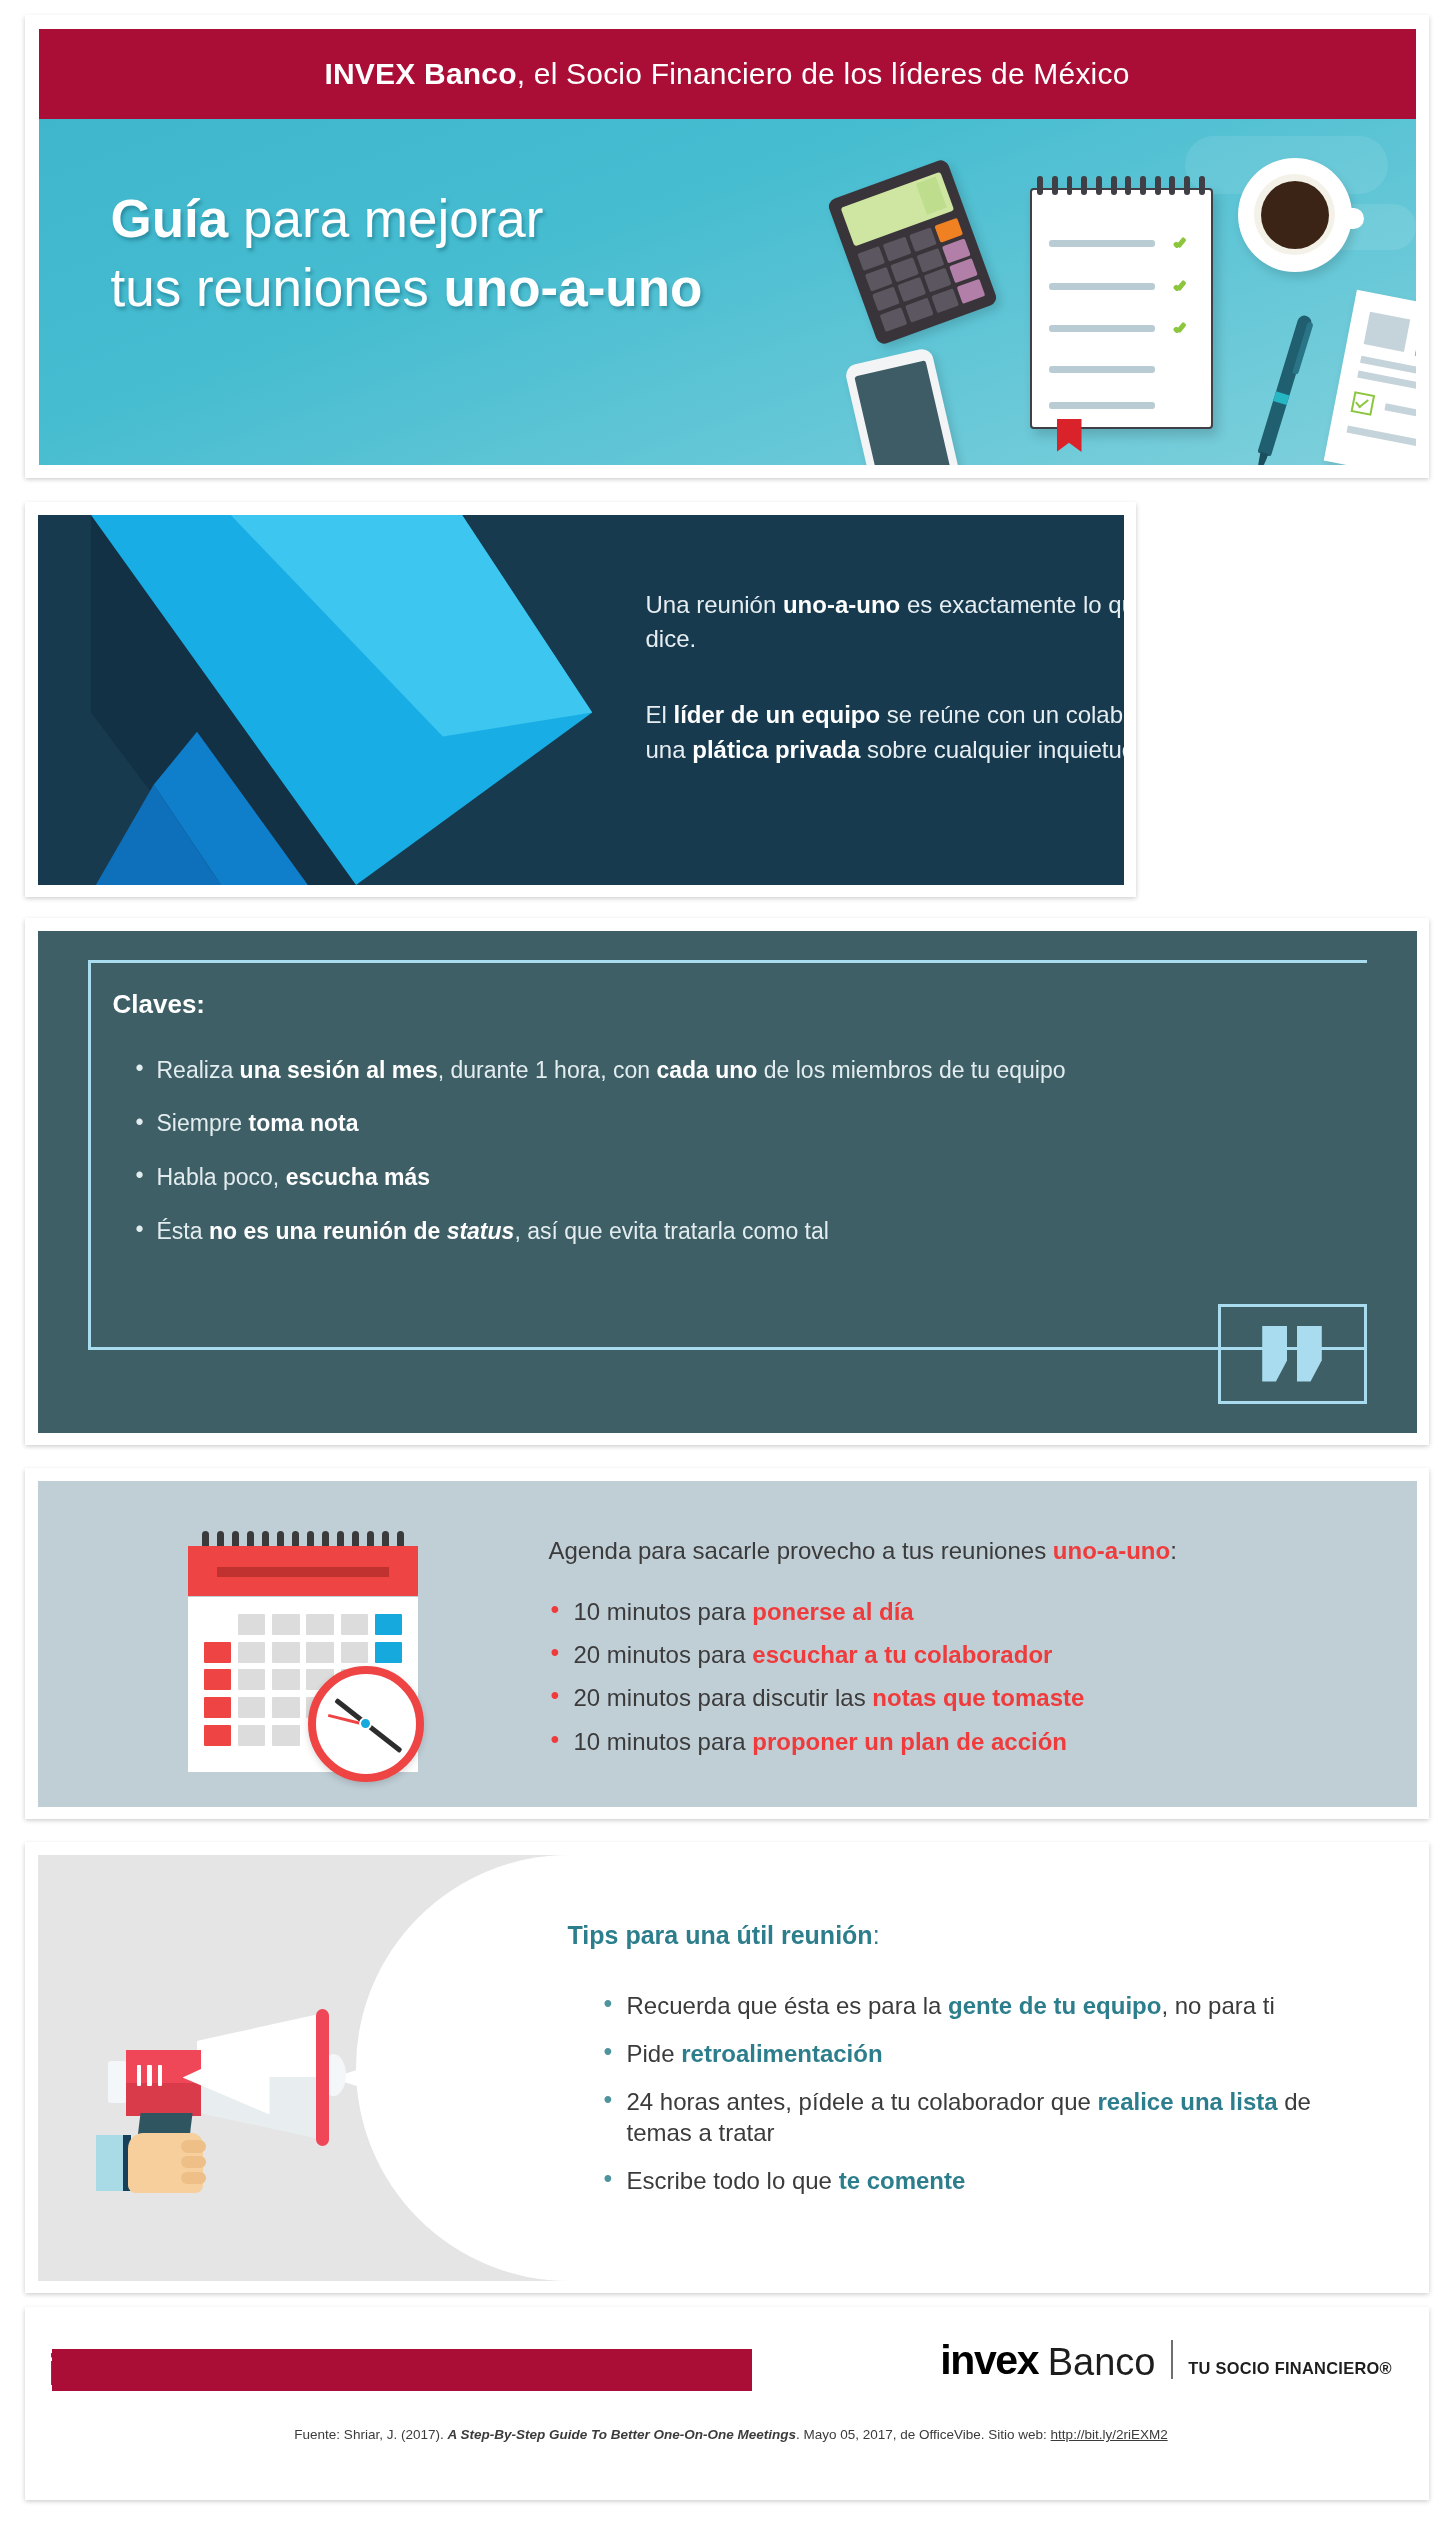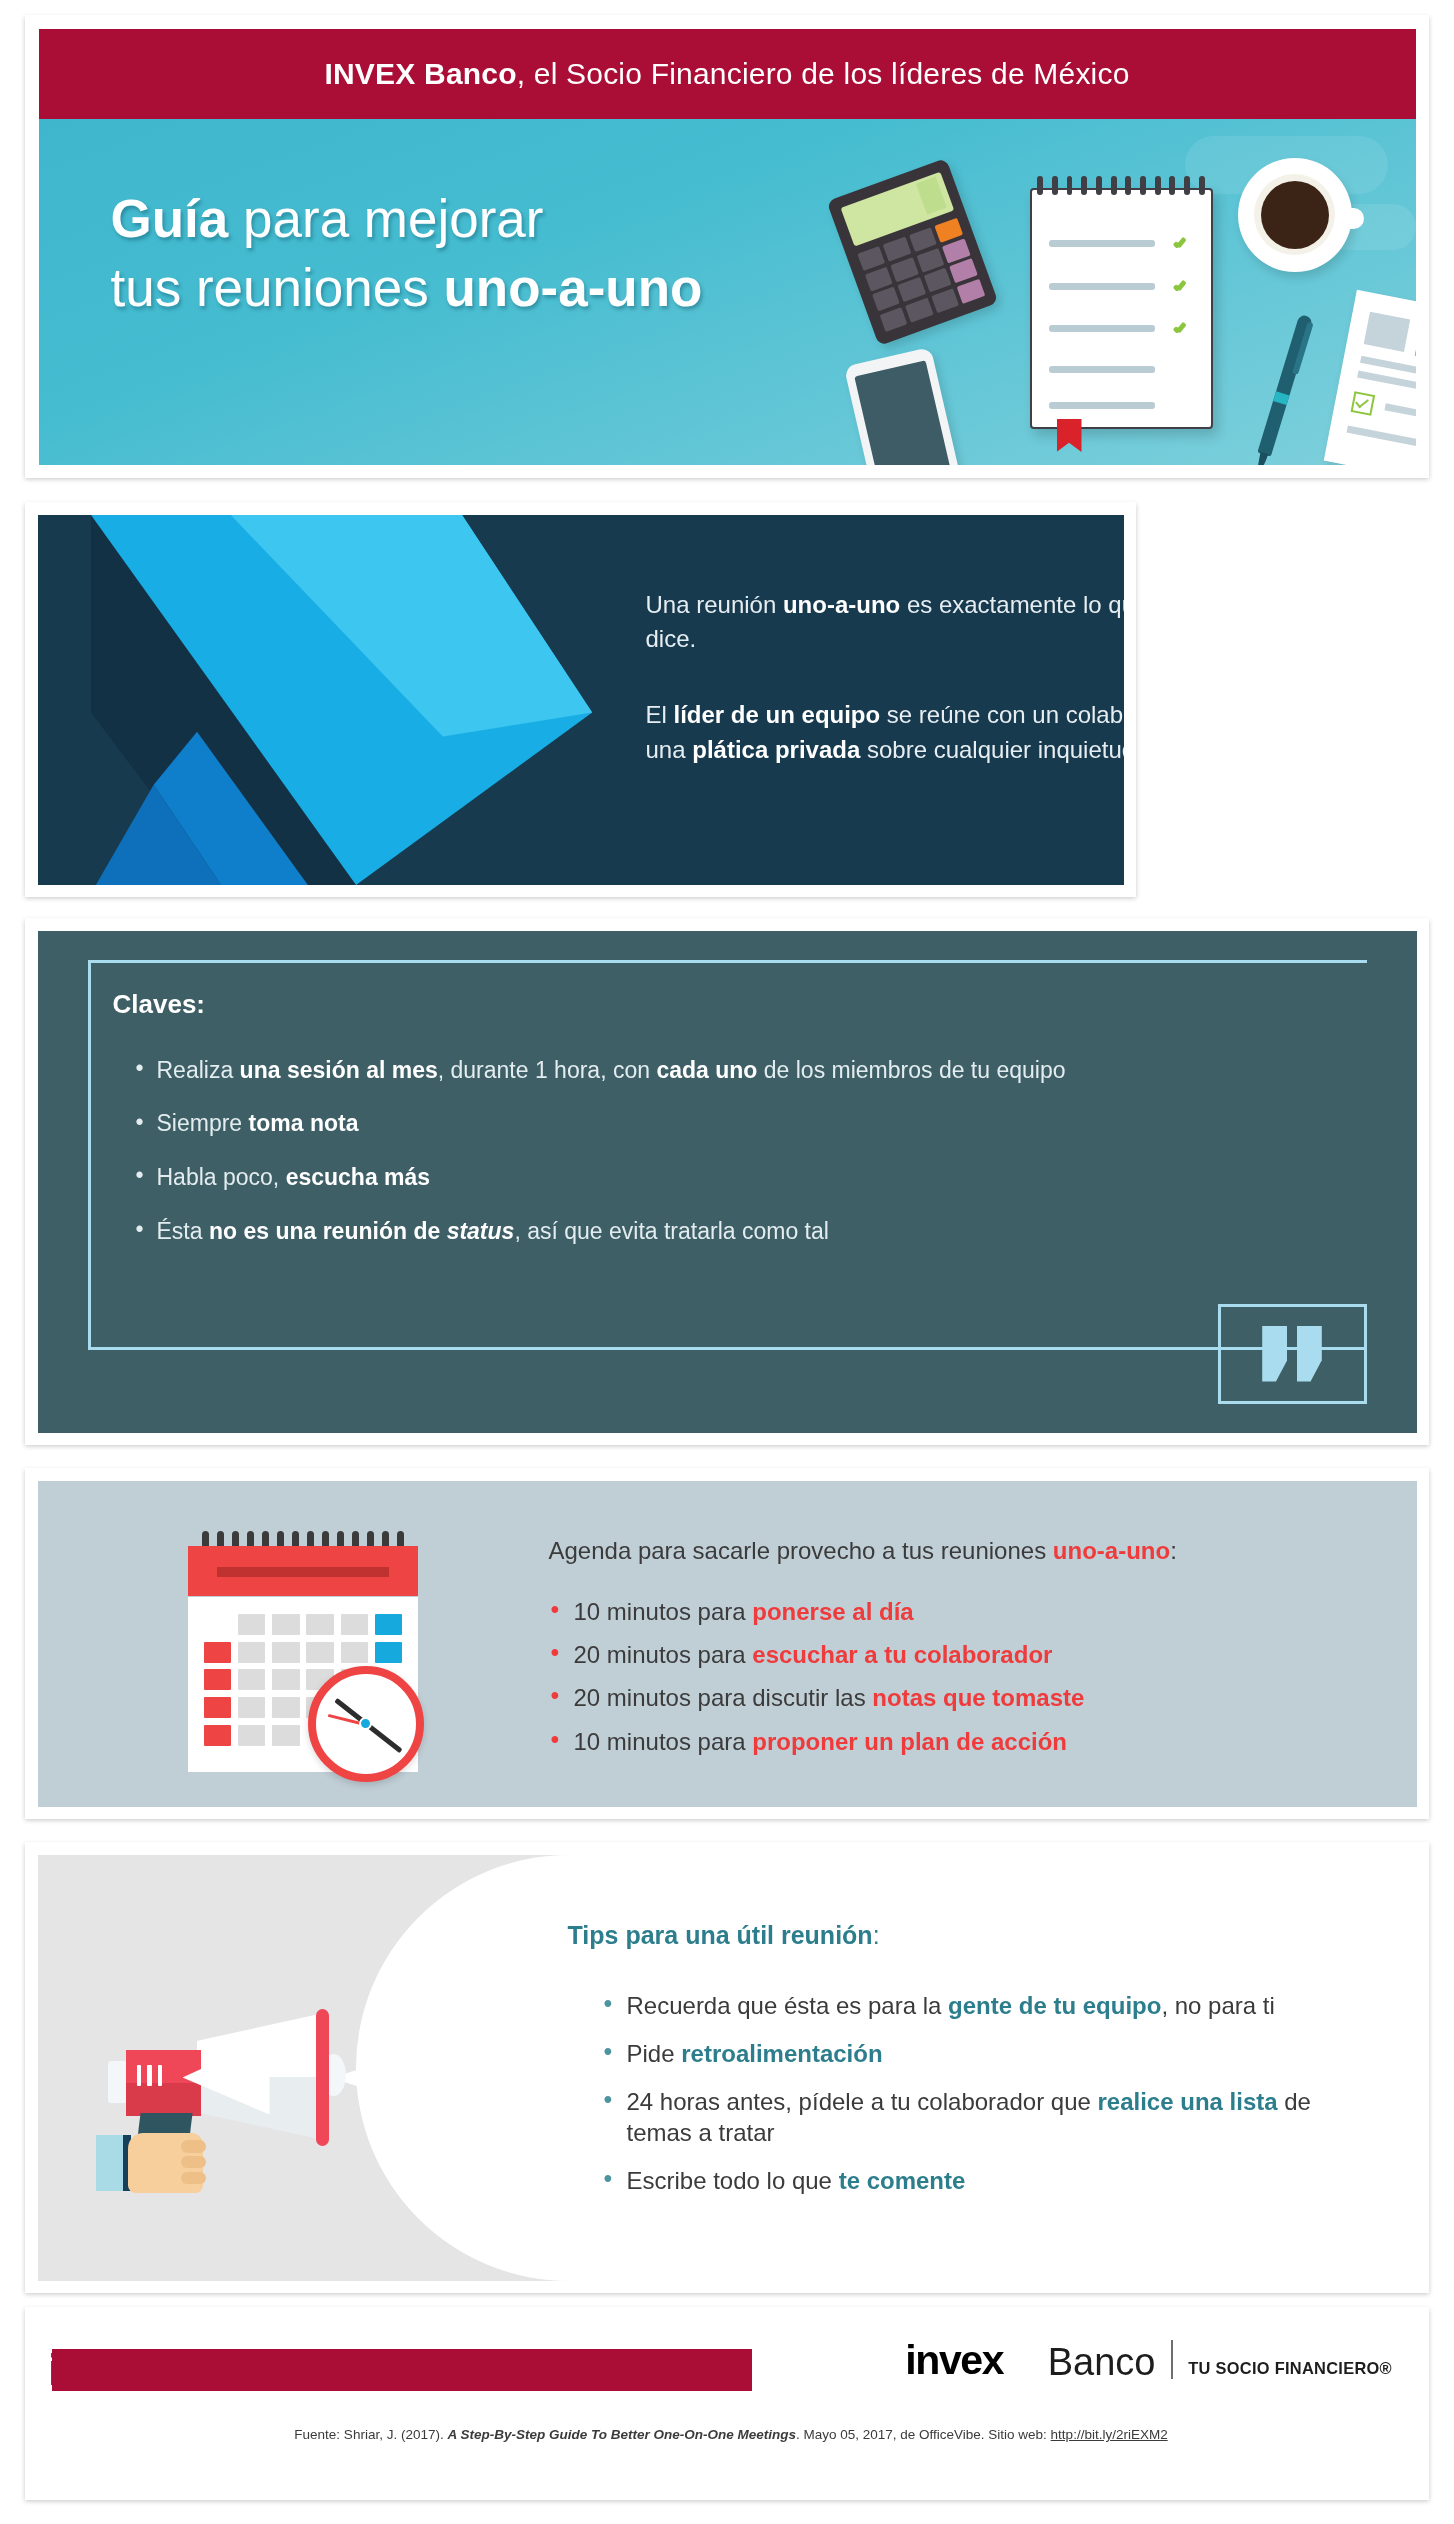--- a/index.html
+++ b/index.html
@@ -209,21 +209,21 @@
   .mega-cuff:after{content:"";position:absolute;right:0;top:0;width:8.7px;height:100%;background:#17415b;}
   .mega-star{position:absolute;left:241px;top:77px;width:81px;height:81px;background:#ffffff;
              clip-path:polygon(50% 0,62% 38%,100% 50%,62% 62%,50% 100%,38% 62%,0 50%,38% 38%);}
 
   
   #sec-footer{left:25px;top:2307px;width:1404px;height:193px;padding:0;background:#ffffff;}
   .foot-bar{position:absolute;left:27px;top:42px;width:700px;height:42px;background:#aa0d35;}
   .foot-i{position:absolute;left:23px;top:41px;color:#aa0d35;font-size:44px;font-weight:700;line-height:1;}
   .logo{position:absolute;right:37px;top:33px;display:flex;align-items:flex-end;gap:9.6px;}
   .logo-invex{color:#000000;font-size:41px;font-weight:700;letter-spacing:-1.4px;line-height:1;}
-  .logo-banco{color:#1d1d1d;font-size:38px;font-weight:400;line-height:1;margin-left:35px;}
+  .logo-banco{color:#1d1d1d;font-size:38px;font-weight:400;line-height:1;}
   .logo-div{width:1.9px;height:39px;background:#6e6e6e;margin:0 5.8px 1.9px 5.8px;}
   .logo-tag{color:#1d1d1d;font-size:16.4px;font-weight:700;letter-spacing:0.3px;line-height:1;padding-bottom:4.8px;}
   .source{position:absolute;left:0;right:0;top:120px;text-align:center;font-size:13.5px;color:#3b3b3b;margin-left:8px;}
   .source i{font-style:italic;font-weight:700;}
   .source u{text-decoration:underline;}
 </style>
 </head>
 <body>
 
 <div class="page">

